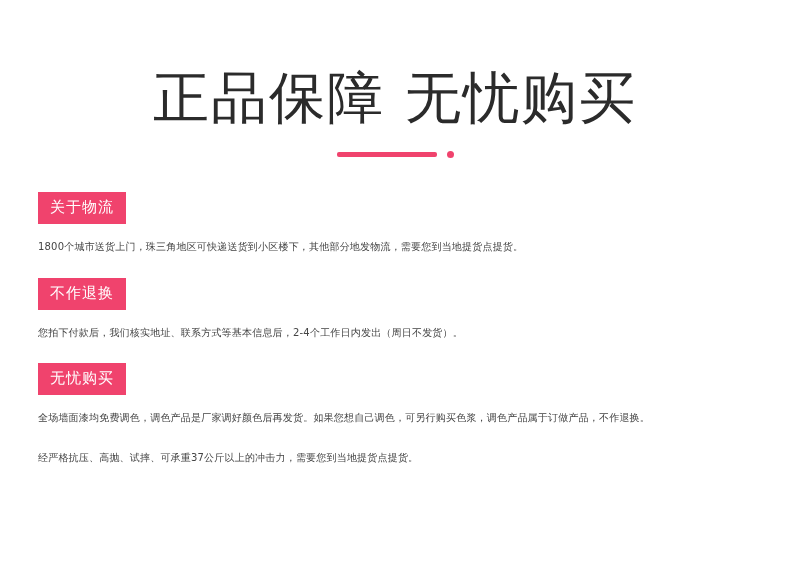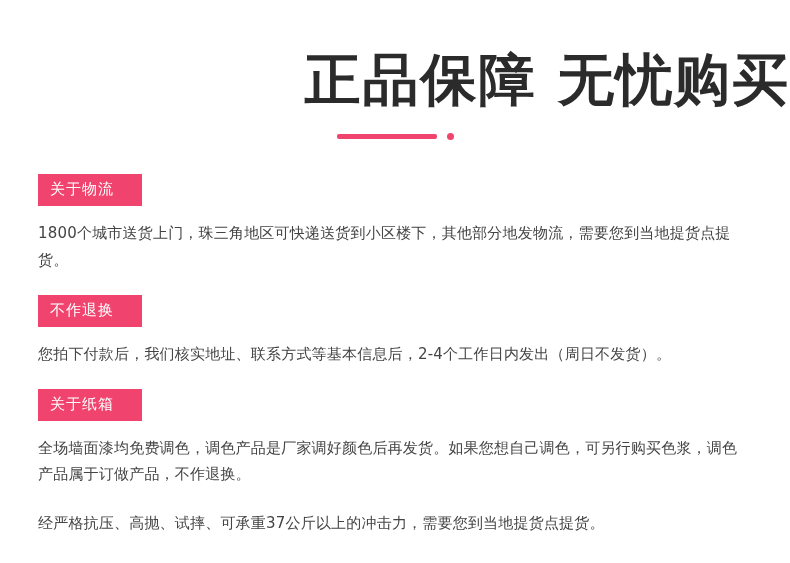--- a/index.html
+++ b/index.html
@@ -16,26 +16,26 @@
   }
   .page {
     position: relative;
     width: 790px;
     height: 563px;
     background: #ffffff;
   }
 
   
   .headline {
-    margin: 0;
+    margin: 18px;
     padding-top: 48px;
-    text-align: right;
+    text-align: center;
     font-size: 56px;
     line-height: 1.15;
-    font-weight: bold;
+    font-weight: normal;
     letter-spacing: 2px;
     color: #2b2b2b;
     font-family: "DejaVu Sans", "Liberation Sans", sans-serif;
   }
 
   
   .divider {
     display: flex;
     align-items: center;
     justify-content: center;
@@ -63,27 +63,27 @@
   }
   .section {
     margin-bottom: 22px;
   }
   .tag {
     display: inline-block;
     background: #f0436d;
     color: #ffffff;
     font-size: 15px;
     line-height: 1;
-    padding: 8px 28px 9px 12px;
+    padding: 8px 12px 9px 12px;
     letter-spacing: 1px;
     font-family: "DejaVu Sans", "Liberation Sans", sans-serif;
   }
   .body-text {
     margin-top: 14px;
-    font-size: 15px;
+    font-size: 10px;
     line-height: 1.75;
     color: #444444;
     letter-spacing: 0.2px;
     font-family: "DejaVu Sans", "Liberation Sans", sans-serif;
   }
   .section.compact .body-text {
   }
 </style>
 </head>
 <body>
@@ -103,21 +103,21 @@
       <span class="tag">关于物流</span>
       <p class="body-text">1800个城市送货上门，珠三角地区可快递送货到小区楼下，其他部分地发物流，需要您到当地提货点提货。</p>
     </div>
 
     <div class="section">
       <span class="tag">不作退换</span>
       <p class="body-text">您拍下付款后，我们核实地址、联系方式等基本信息后，2-4个工作日内发出（周日不发货）。</p>
     </div>
 
     <div class="section compact">
-      <span class="tag">关于纸箱</span>
+      <span class="tag">无忧购买</span>
       <p class="body-text">全场墙面漆均免费调色，调色产品是厂家调好颜色后再发货。如果您想自己调色，可另行购买色浆，调色产品属于订做产品，不作退换。</p>
     </div>
 
     <div class="section compact">
       <p class="body-text">经严格抗压、高抛、试摔、可承重37公斤以上的冲击力，需要您到当地提货点提货。</p>
     </div>
 
   </div>
 </div>
 

